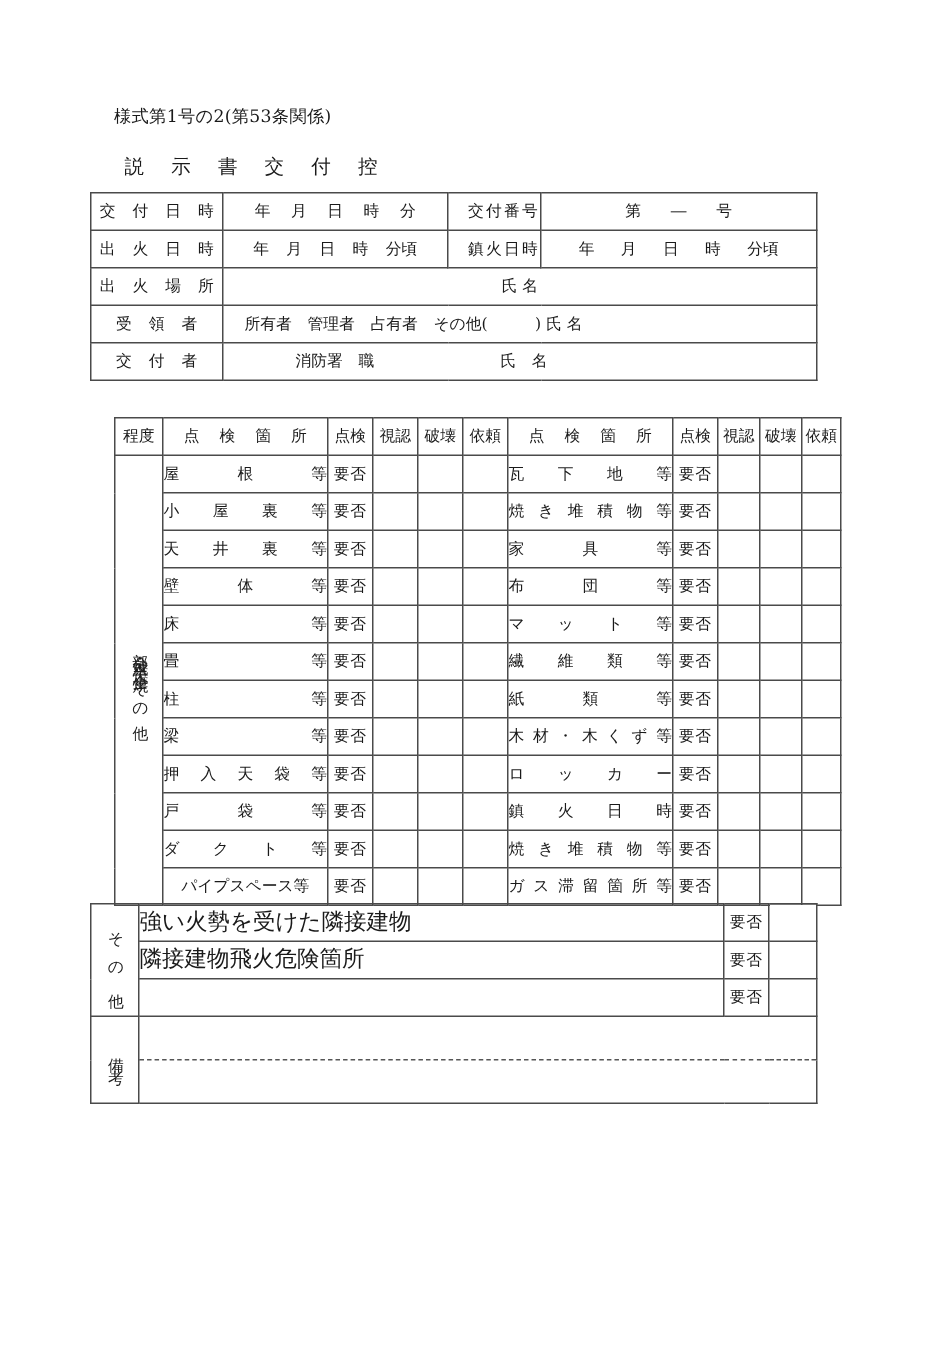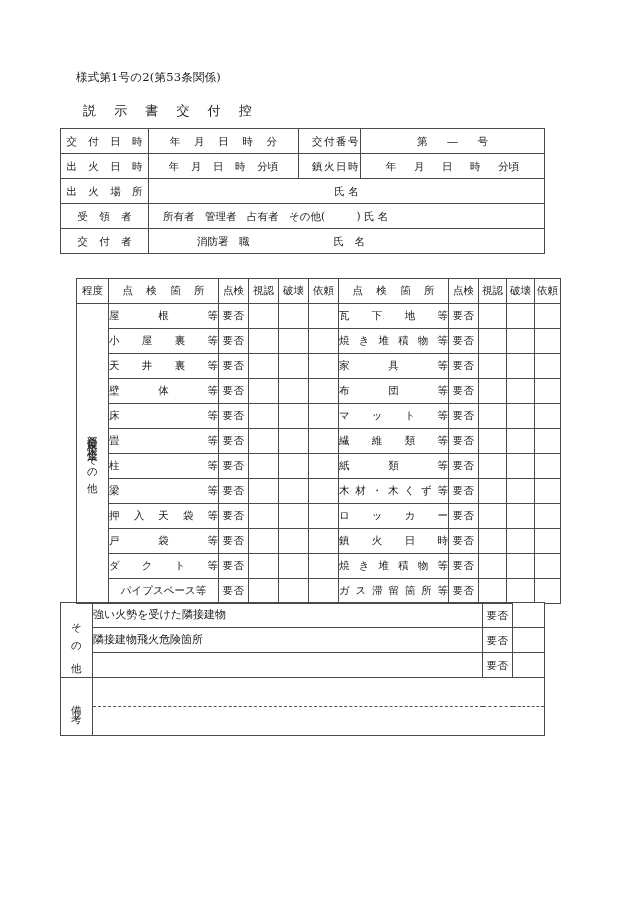--- a/index.html
+++ b/index.html
@@ -173,21 +173,21 @@
   .vlabel2 .vv {
     writing-mode: vertical-rl;
     text-orientation: upright;
     display: inline-block;
     letter-spacing: 8px;
     line-height: 1;
     white-space: nowrap;
   }
   .freetext {
     padding-left: 8px;
-    font-size: 11px;
+    font-size: 15px;
     white-space: nowrap;
     margin-left: 46px;
   }
   .dashed-top {
     border-top: 1px dashed #555 !important;
   }
   .noborder-bottom { border-bottom: none !important; }
 </style>
 </head>
 <body>

